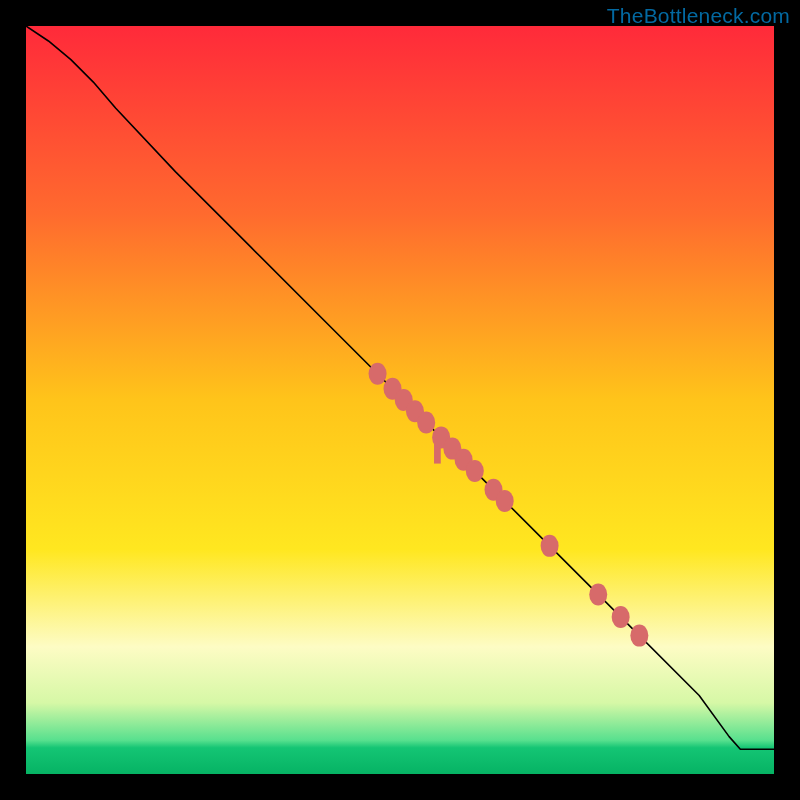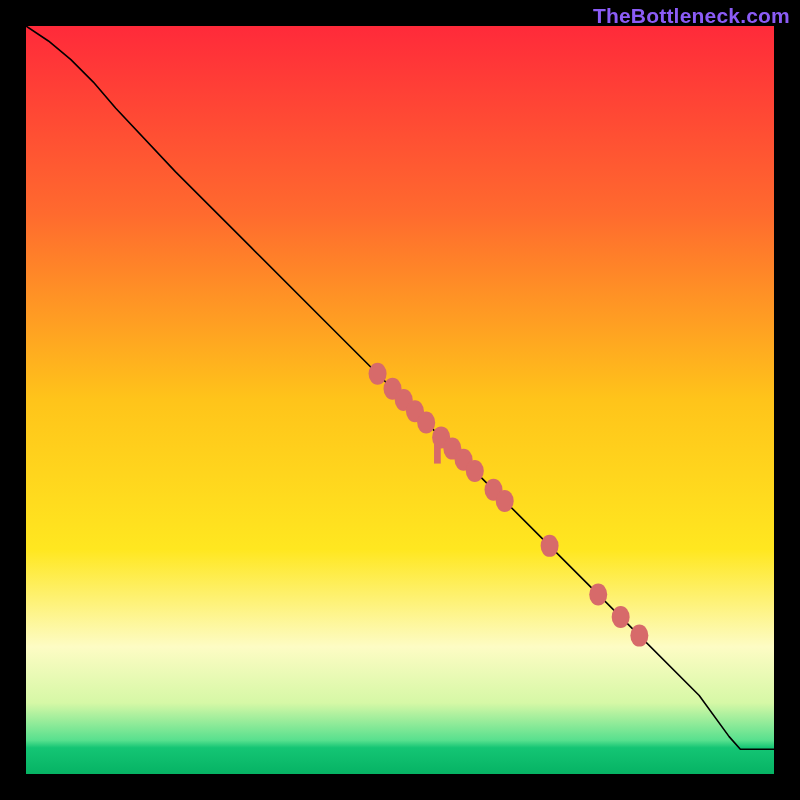--- a/index.html
+++ b/index.html
@@ -24,23 +24,23 @@
     width: 748px;
     height: 748px;
   }
   svg {
     display: block;
   }
   .watermark {
     position: absolute;
     top: 4px;
     right: 10px;
-    color: #8b5cf6;
+    color: #0369a1;
     font-size: 21px;
-    font-weight: 700;
+    font-weight: 400;
     letter-spacing: 0.2px;
     user-select: none;
   }
 </style>
 </head>
 <body>
 
 <div class="stage">
   <div class="plot-area">
     <svg id="plot-svg" width="748" height="748" viewBox="0 0 748 748">

